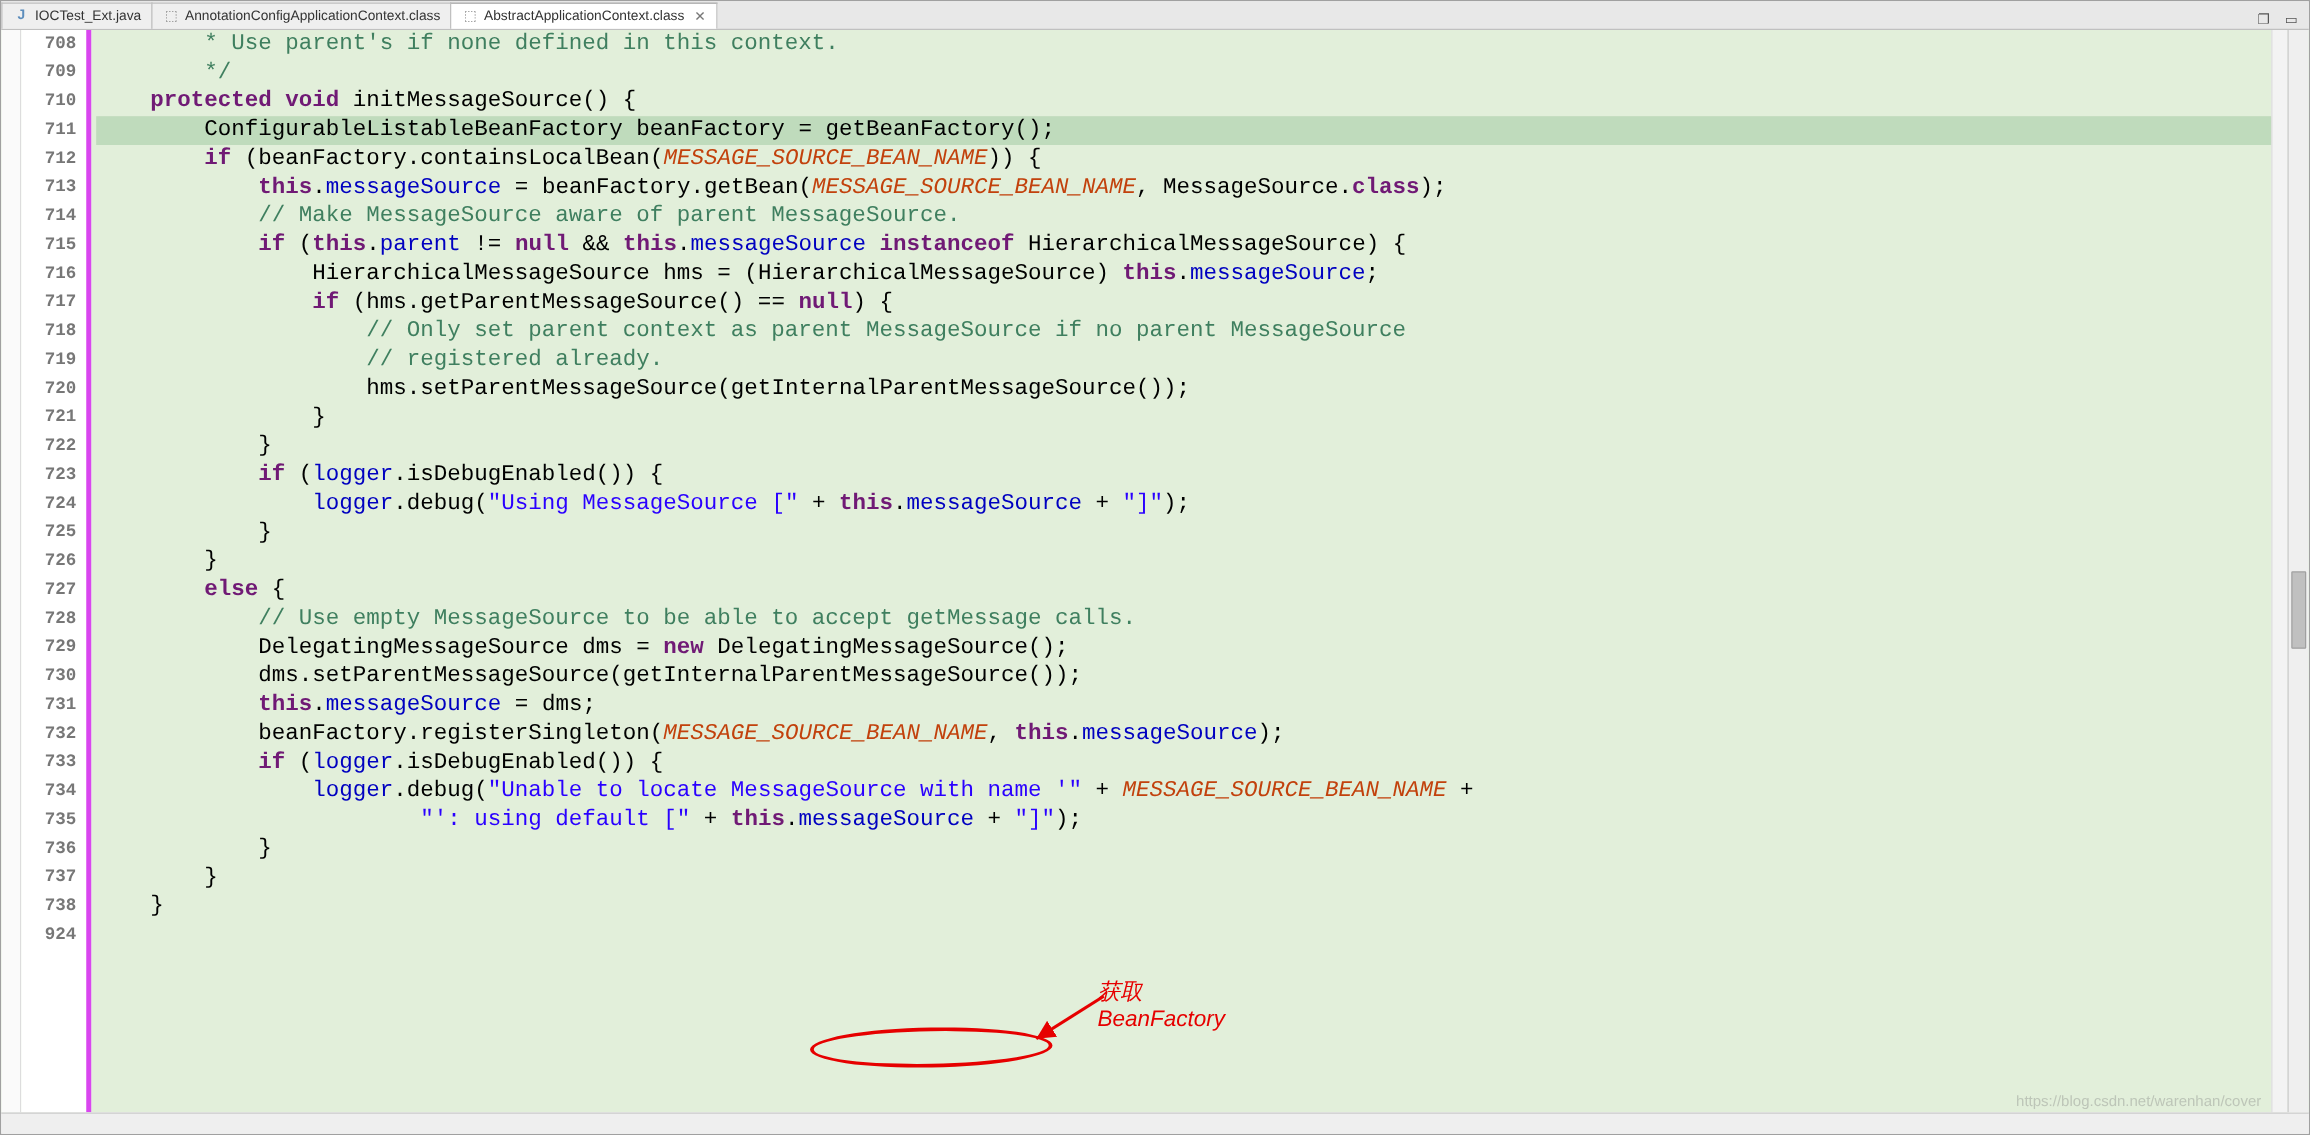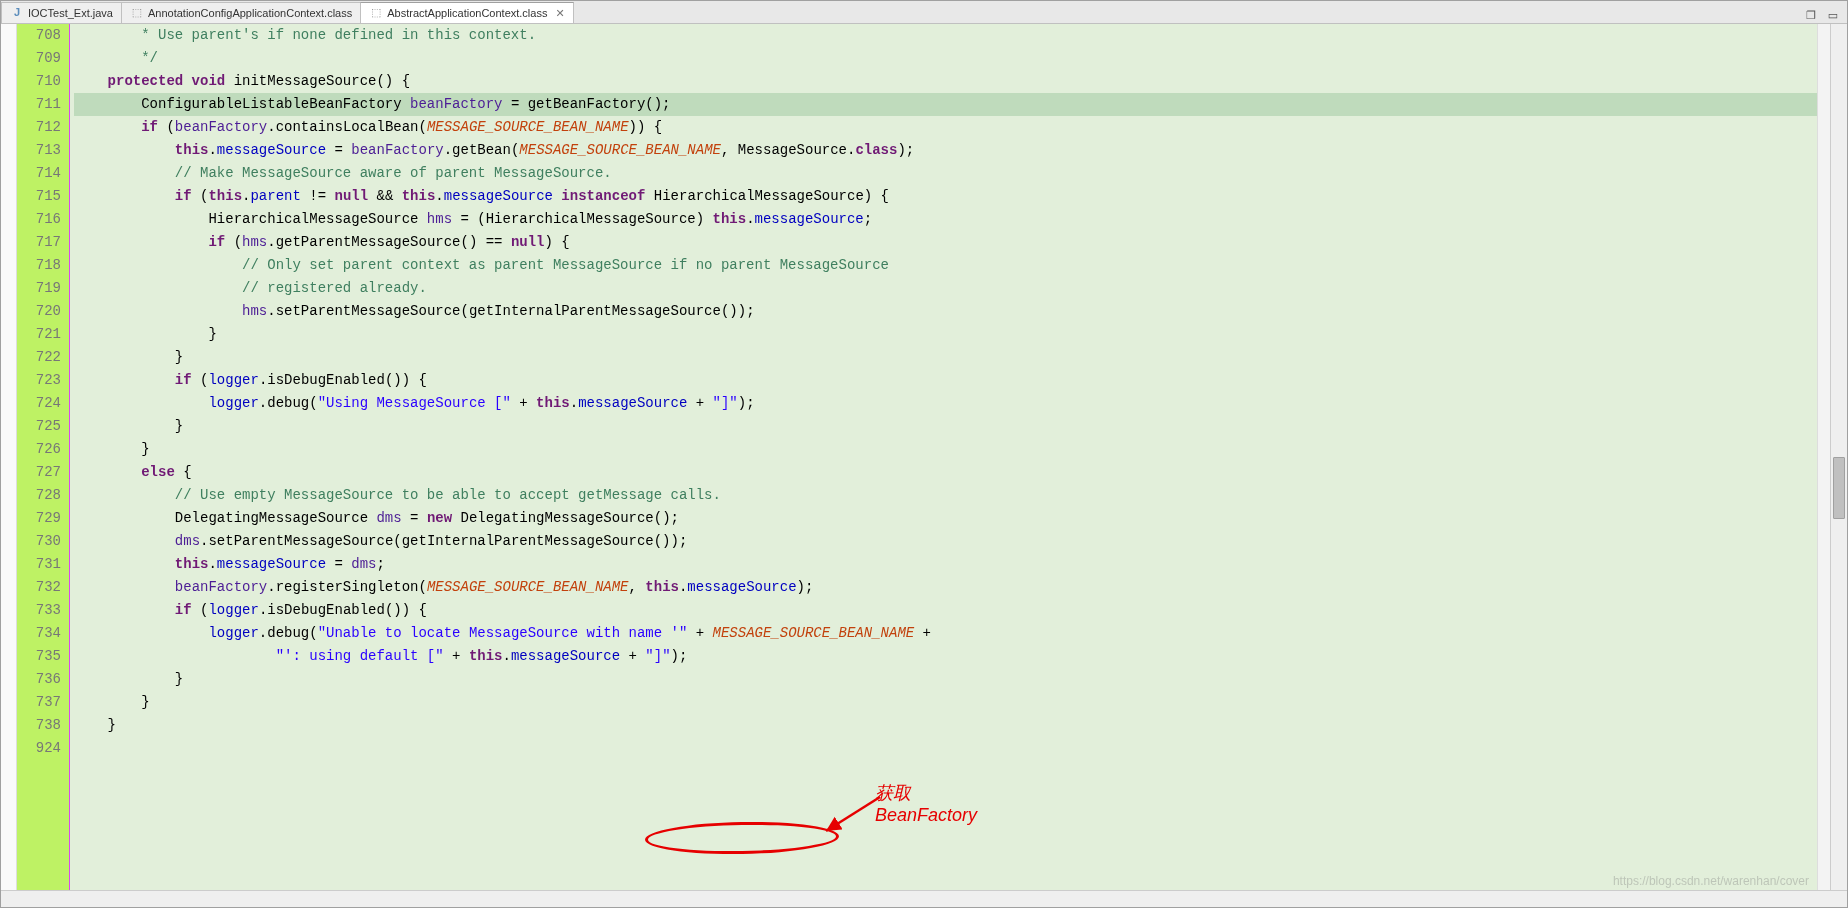--- a/index.html
+++ b/index.html
@@ -79,55 +79,56 @@
     display: flex;
     overflow: hidden;
     background: #e2efda;
   }
   .ruler-col {
     width: 15px;
     background: #fafafa;
     border-right: 1px solid #ddd;
   }
   .gutter {
-    background: #bef264;
+    background: #ffffff;
     color: #777;
     text-align: right;
     padding: 0 8px 0 4px;
     user-select: none;
     line-height: 23px;
     font-size: 14px;
     min-width: 40px;
-    border-right: 1px solid #d946ef;
+    border-right: 4px solid #d946ef;
+    font-weight: bold;
   }
   .code-area {
     flex: 1;
     position: relative;
     overflow: auto;
   }
   .code-lines {
     line-height: 23px;
     white-space: pre;
-    font-size: 14px;
+    font-size: 18px;
     color: #000;
     padding-left: 4px;
   }
   .code-line {
     height: 23px;
   }
   .code-line.highlight {
     background: #c6dcae;
     box-shadow: inset 0 0 0 1000px rgba(173,216,230,0.25);
   }
   .kw { color: #701a75; font-weight: bold; }
   .com { color: #3f7f5f; }
   .str { color: #2a00ff; }
   .const { color: #c2410c; font-style: italic; font-weight: normal; }
   .field { color: #0000c0; }
-  .brown { color: #4c1d95; }
+  .brown { color: #000000; }
   .scrollbar-v {
     width: 16px;
     background: #efefef;
     position: relative;
     border-left: 1px solid #ccc;
   }
   .scroll-thumb {
     position: absolute;
     left: 2px;
     right: 2px;

